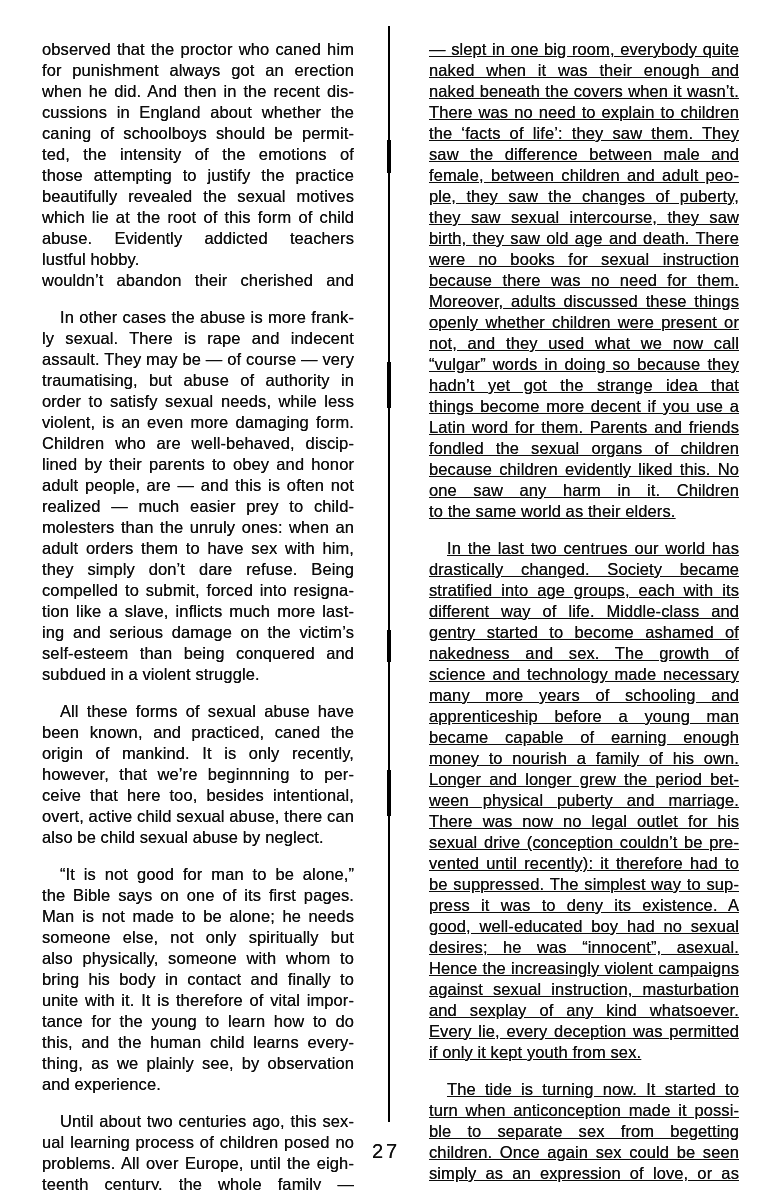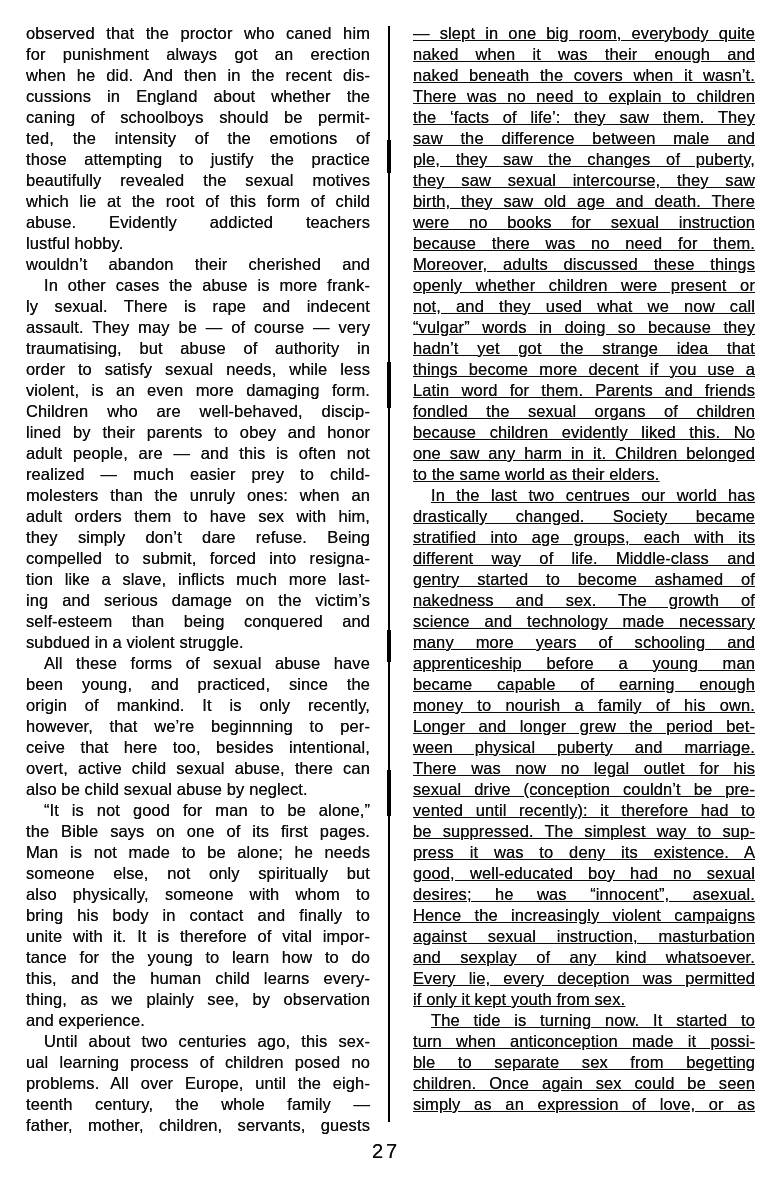--- a/index.html
+++ b/index.html
@@ -23,21 +23,21 @@
   .column-left {
     left: 26px;
     width: 344px;
   }
   .column-right {
     left: 413px;
     width: 342px;
     text-decoration: underline;
   }
   .paragraph {
-    margin: 0;
+    margin: 16px;
     padding: 0;
   }
   .line {
     font-size: 16.5px;
     line-height: 21px;
     height: 21px;
     overflow: hidden;
     text-align: justify;
     text-align-last: justify;
     text-justify: inter-word;
@@ -116,21 +116,21 @@
         <div class="line">adult orders them to have sex with him,</div>
         <div class="line">they simply don’t dare refuse. Being</div>
         <div class="line">compelled to submit, forced into resigna-</div>
         <div class="line">tion like a slave, inflicts much more last-</div>
         <div class="line">ing and serious damage on the victim’s</div>
         <div class="line">self-esteem than being conquered and</div>
         <div class="line last">subdued in a violent struggle.</div>
       </div>
       <div class="paragraph">
         <div class="line indent">All these forms of sexual abuse have</div>
-        <div class="line">been young, and practiced, since the</div>
+        <div class="line">been known, and practiced, caned the</div>
         <div class="line">origin of mankind. It is only recently,</div>
         <div class="line">however, that we’re beginnning to per-</div>
         <div class="line">ceive that here too, besides intentional,</div>
         <div class="line">overt, active child sexual abuse, there can</div>
         <div class="line last">also be child sexual abuse by neglect.</div>
       </div>
       <div class="paragraph">
         <div class="line indent">“It is not good for man to be alone,”</div>
         <div class="line">the Bible says on one of its first pages.</div>
         <div class="line">Man is not made to be alone; he needs</div>
@@ -157,20 +157,21 @@
   <div class="divider-blob blob-3"></div>
   <div class="divider-blob blob-4"></div>
   <div class="column column-right">
       <div class="paragraph">
         <div class="line">— slept in one big room, everybody quite</div>
         <div class="line">naked when it was their enough and</div>
         <div class="line">naked beneath the covers when it wasn’t.</div>
         <div class="line">There was no need to explain to children</div>
         <div class="line">the ‘facts of life’: they saw them. They</div>
         <div class="line">saw the difference between male and</div>
+        <div class="line">female, between children and adult peo-</div>
         <div class="line">ple, they saw the changes of puberty,</div>
         <div class="line">they saw sexual intercourse, they saw</div>
         <div class="line">birth, they saw old age and death. There</div>
         <div class="line">were no books for sexual instruction</div>
         <div class="line">because there was no need for them.</div>
         <div class="line">Moreover, adults discussed these things</div>
         <div class="line">openly whether children were present or</div>
         <div class="line">not, and they used what we now call</div>
         <div class="line">“vulgar” words in doing so because they</div>
         <div class="line">hadn’t yet got the strange idea that</div>

